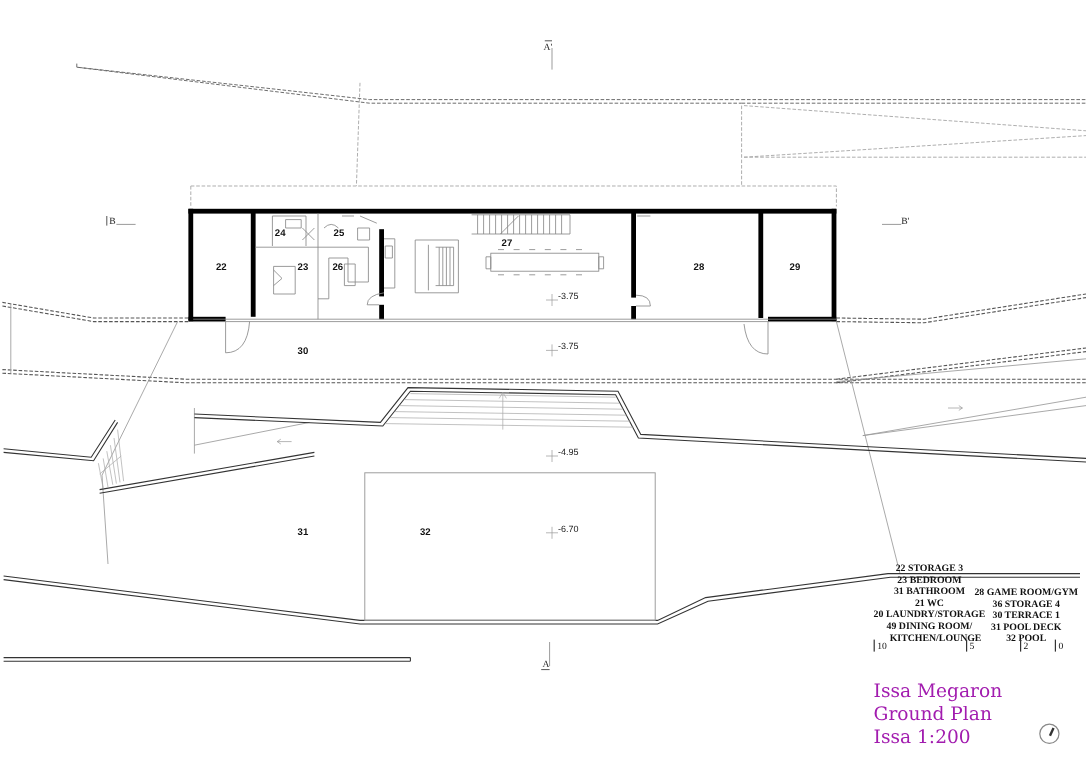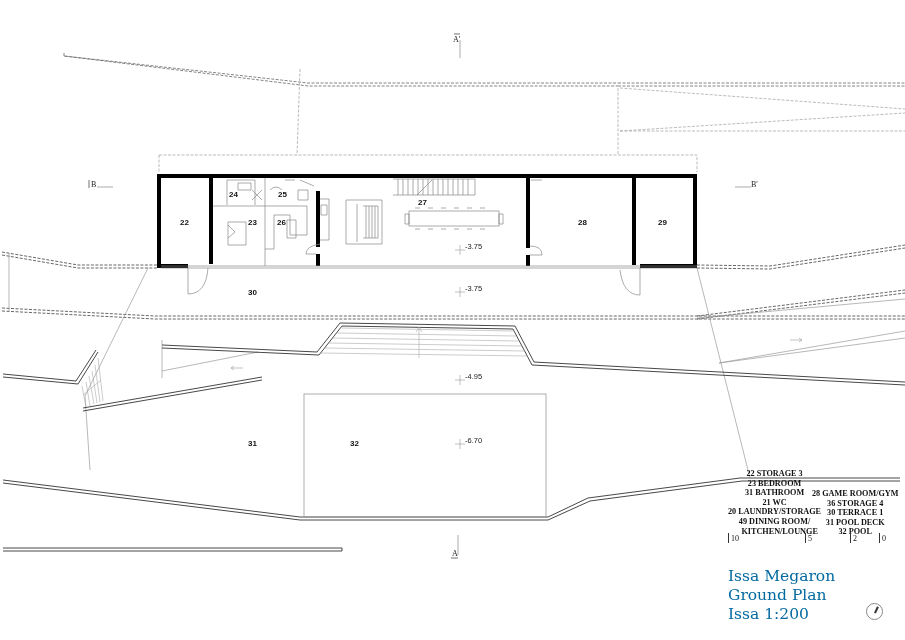--- a/index.html
+++ b/index.html
@@ -8,21 +8,21 @@
   .rm{font-family:"Liberation Sans",sans-serif;font-size:8px;font-weight:bold;fill:#111;}
   .lv{font-family:"Liberation Sans",sans-serif;font-size:7.5px;fill:#222;}
   .sec{font-family:"Liberation Serif",serif;font-size:8px;fill:#222;}
   #legend{position:absolute;left:728px;top:469px;width:175px;font-family:"Liberation Serif",serif;font-size:8.2px;font-weight:bold;line-height:9.6px;color:#111;}
   #legend .col{position:absolute;top:0;}
   #legend .c1{left:0;}
   #legend .c2{left:84px;margin-top:20px;}
   #legend .item{white-space:pre;text-align:center;}
   #scalebar{position:absolute;left:728px;top:533px;width:170px;height:12px;font-family:"Liberation Serif",serif;font-size:8px;color:#111;}
   #scalebar .tick{position:absolute;top:0;border-left:1px solid #333;height:10px;padding-left:2px;line-height:12px;}
-  #titleblock{position:absolute;left:728px;top:567px;font-family:"DejaVu Serif",serif;font-size:15.5px;line-height:19px;color:#0369a1;}
+  #titleblock{position:absolute;left:728px;top:567px;font-family:"DejaVu Serif",serif;font-size:15.5px;line-height:19px;color:#a21caf;}
   #north{position:absolute;left:866px;top:603px;width:15px;height:15px;border:1px solid #888;border-radius:50%;}
   #north .needle{position:absolute;left:7px;top:2px;width:1.5px;height:7px;background:#333;transform:rotate(25deg);transform-origin:50% 100%;}
 </style>
 </head>
 <body>
 
 <div id="root">
 <svg width="905" height="640" viewBox="0 0 905 640">
 
   <g fill="none" stroke="#666" stroke-width="0.8" stroke-dasharray="3,1.5">

